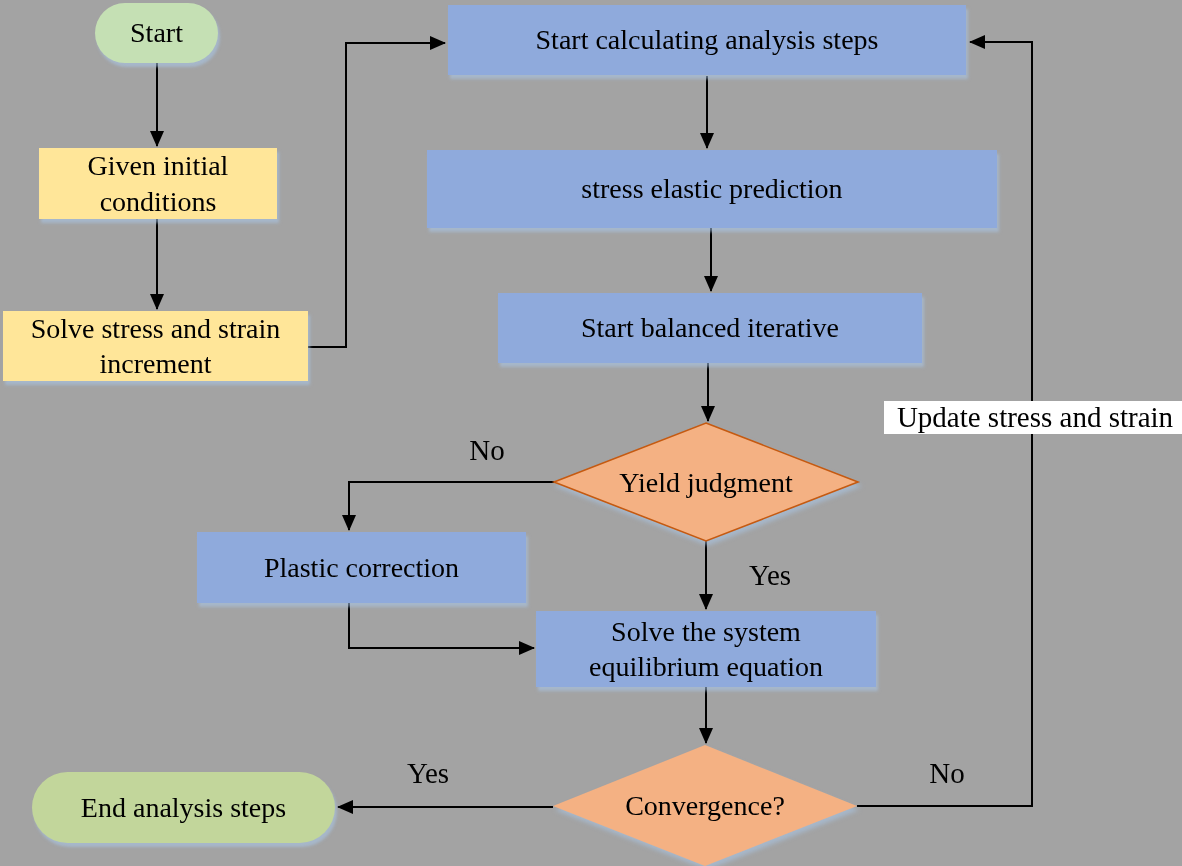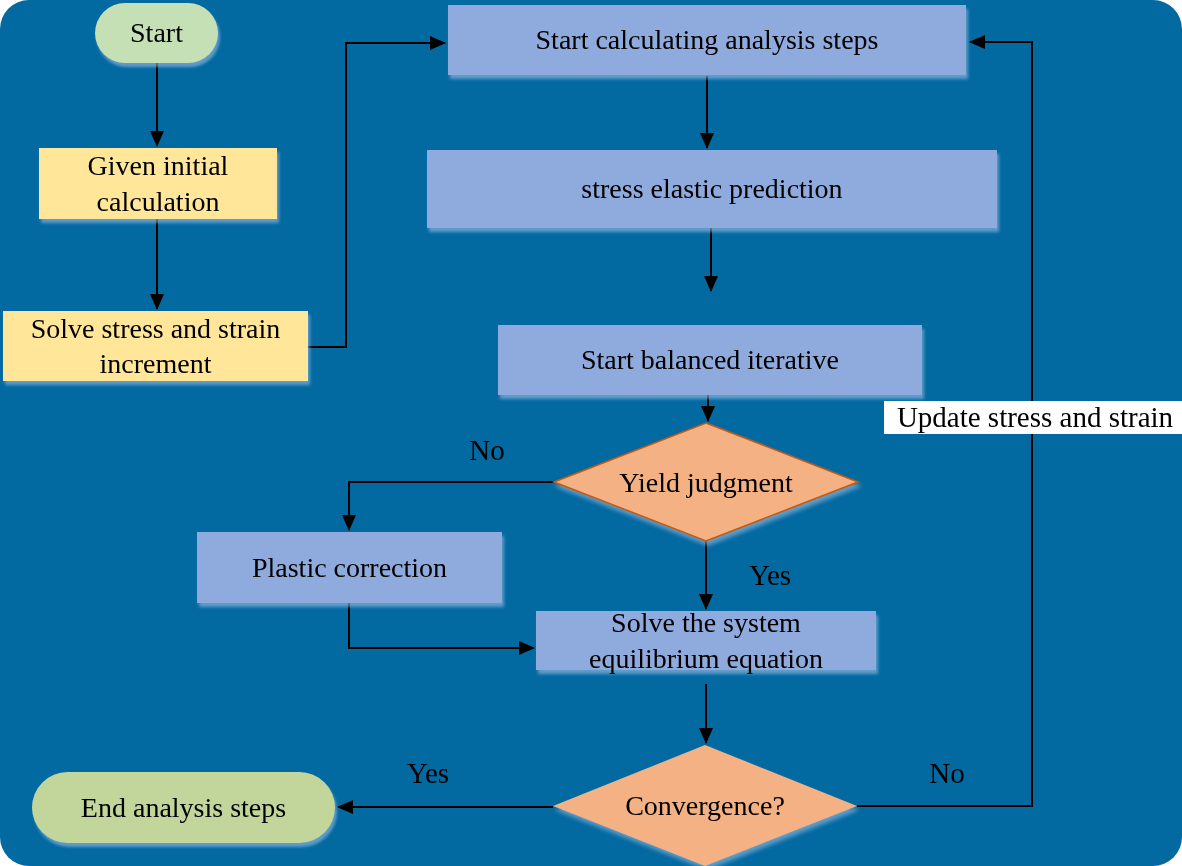--- a/index.html
+++ b/index.html
@@ -1,24 +1,23 @@
 <!DOCTYPE html>
 <html style="--process-fill: #8FAADC; --io-fill: #FFE699; --start-fill: #C5E0B4; --end-fill: #C2D69B; --decision-fill: #F4B183; --decision-border: #C55A11; --connector: #000000;"><head>
 <meta charset="utf-8">
 <style>
   html, body { margin: 0; padding: 0; background: #ffffff; }
   #canvas {
     position: relative;
     width: 1182px;
     height: 866px;
-    background: #0369a1;
+    background: #a3a3a3;
     overflow: hidden;
     font-family: "Liberation Serif", "DejaVu Serif", serif;
     color: #000000;
-    border-radius: 29px;
   }
   #connectors {
     position: absolute;
     left: 0; top: 0;
     width: 1182px; height: 866px;
   }
   .edge {
     fill: none;
     stroke: var(--connector, #000000);
     stroke-width: 2;
@@ -92,49 +91,49 @@
     <polygon class="diamond bordered" style="fill: var(--decision-fill, #F4B183);" points="706,423 858,482 706,541 554,482"></polygon>
     <polygon class="diamond" style="fill: var(--decision-fill, #F4B183);" points="705,745 857,806 705,866 553,806"></polygon>
   </svg>
 
   <div class="node terminator-start" style="left:95px; top:3px; width:123px; height:60px;">
     <span>Start</span>
   </div>
 
   <div class="node io" style="left:39px; top:148px; width:238px; height:71px;">
     <span>Given initial</span>
-    <span>calculation</span>
+    <span>conditions</span>
   </div>
 
   <div class="node io" style="left:3px; top:311px; width:305px; height:70px;">
     <span>Solve stress and strain</span>
     <span>increment</span>
   </div>
 
   <div class="node process" style="left:448px; top:5px; width:518px; height:70px;">
     <span>Start calculating analysis steps</span>
   </div>
 
   <div class="node process" style="left:427px; top:150px; width:570px; height:78px;">
     <span>stress elastic prediction</span>
   </div>
 
-  <div class="node process" style="left:498px; top:293px; width:424px; height:70px;margin-top:32px;">
+  <div class="node process" style="left:498px; top:293px; width:424px; height:70px;">
     <span>Start balanced iterative</span>
   </div>
 
   <div class="node diamond-label" style="left:581px; top:463px; width:250px; height:40px;">
     <span>Yield judgment</span>
   </div>
 
-  <div class="node process" style="left:197px; top:532px; width:305px; height:71px;justify-content:center;">
+  <div class="node process" style="left:197px; top:532px; width:329px; height:71px;justify-content:center;">
     <span>Plastic correction</span>
   </div>
 
-  <div class="node process" style="left:536px; top:611px; width:340px; height:59px;">
+  <div class="node process" style="left:536px; top:611px; width:340px; height:76px;">
     <span>Solve the system</span>
     <span>equilibrium equation</span>
   </div>
 
   <div class="node diamond-label" style="left:580px; top:786px; width:250px; height:40px;text-align:center;">
     <span>Convergence?</span>
   </div>
 
   <div class="node terminator-end" style="left:32px; top:772px; width:303px; height:71px;">
     <span>End analysis steps</span>

